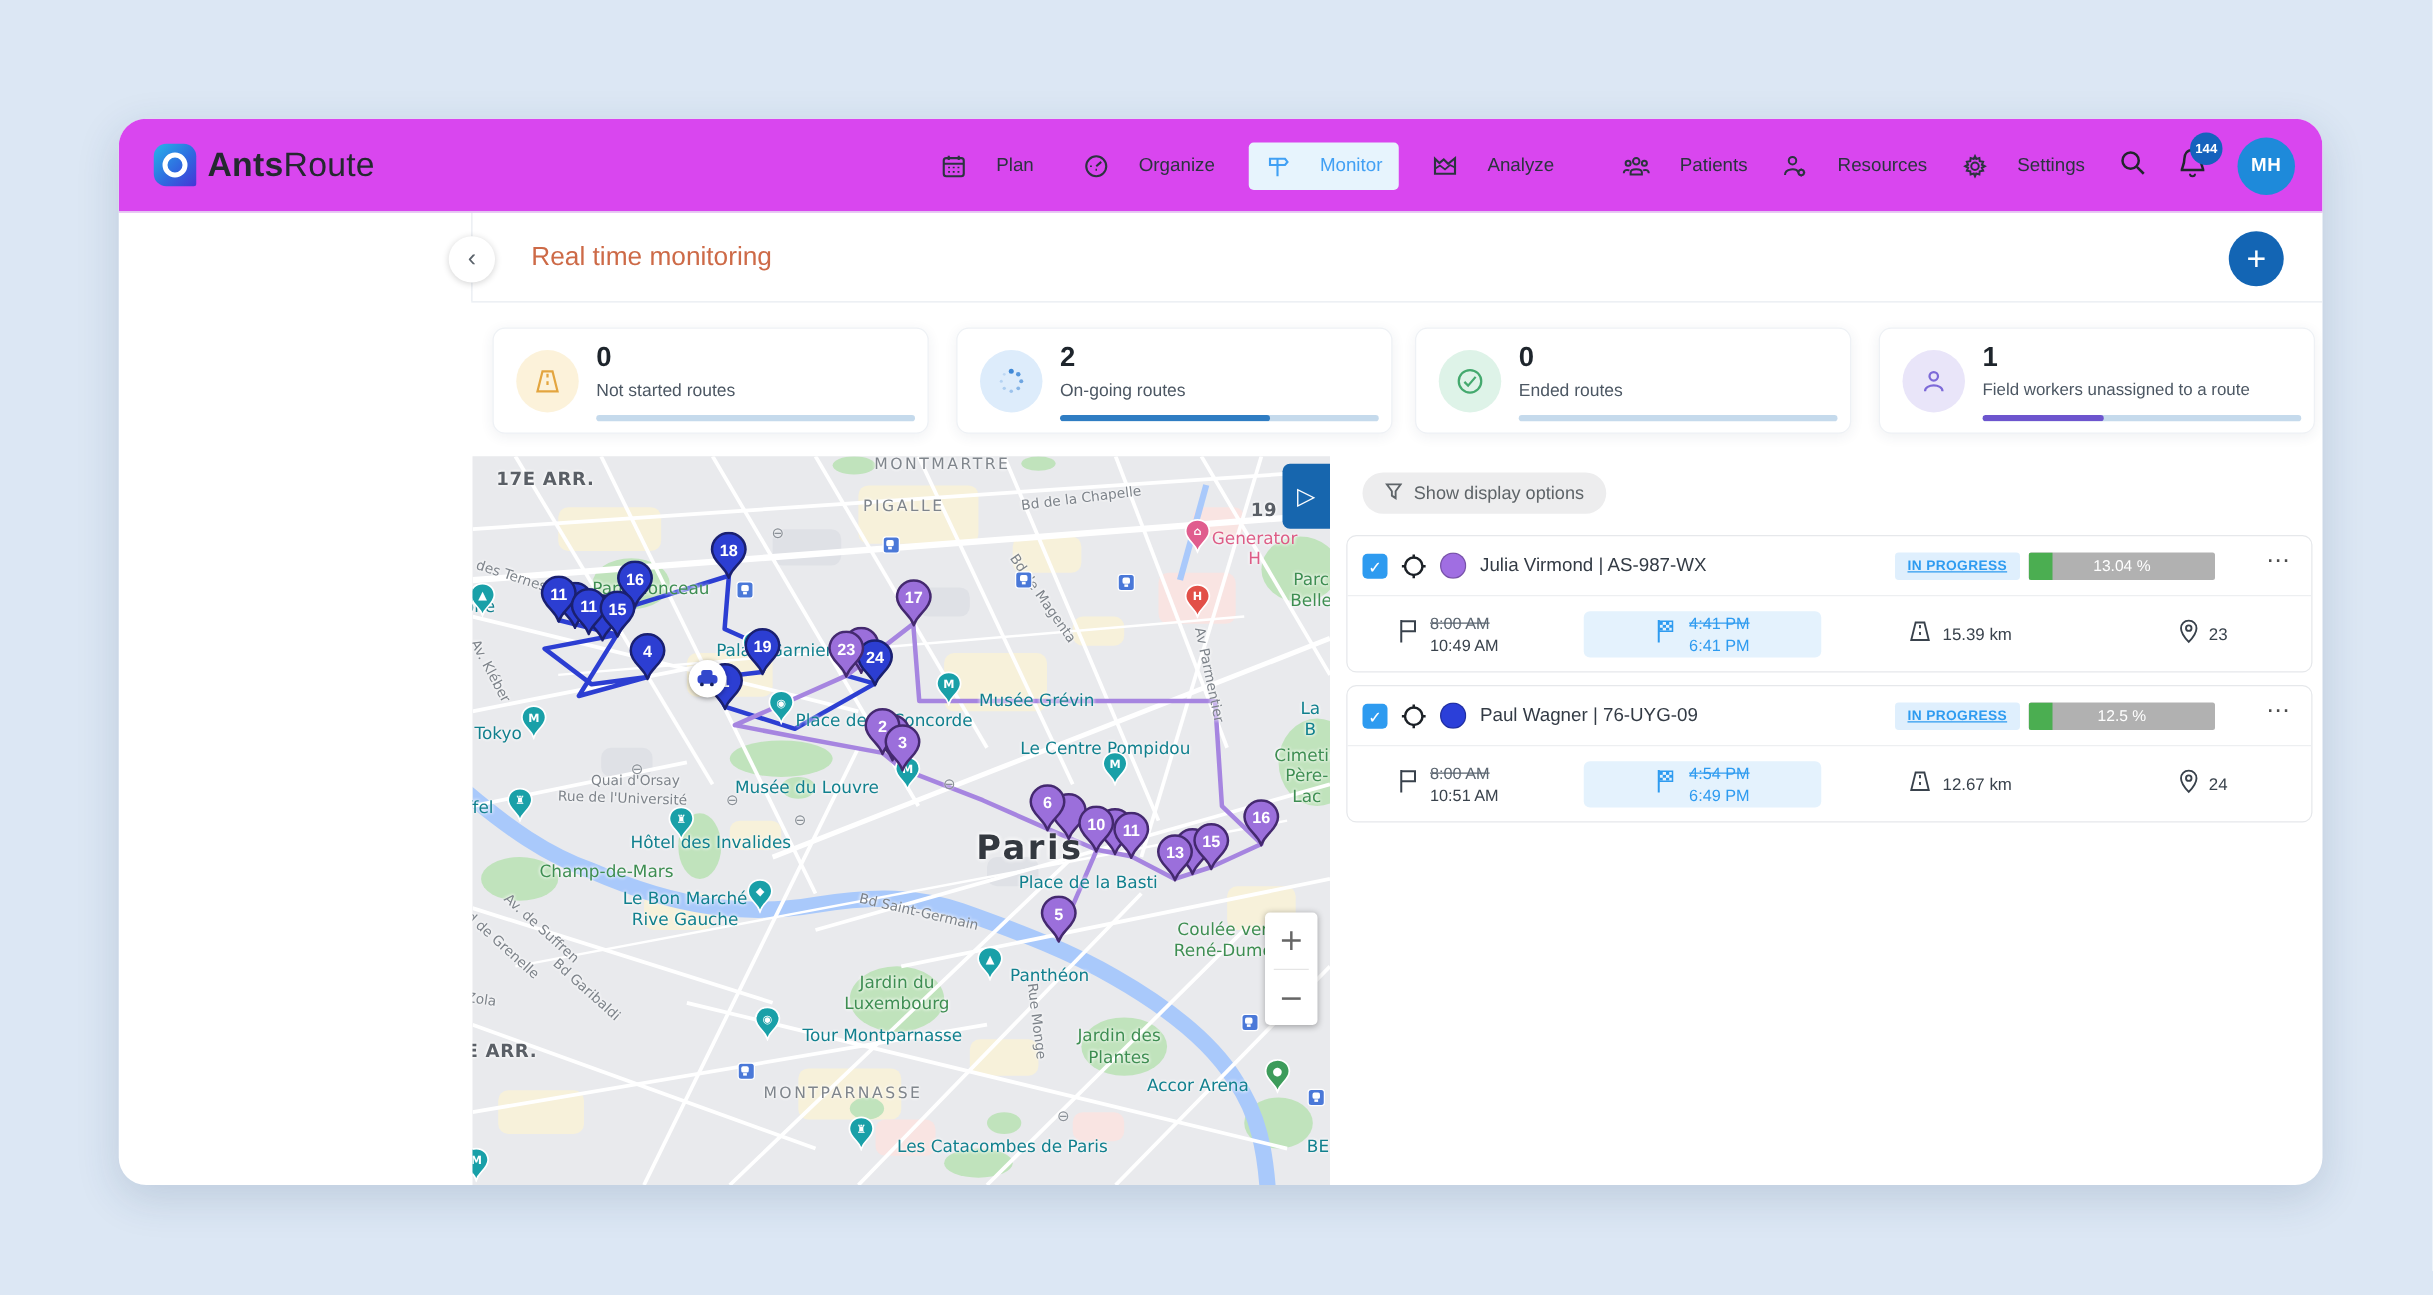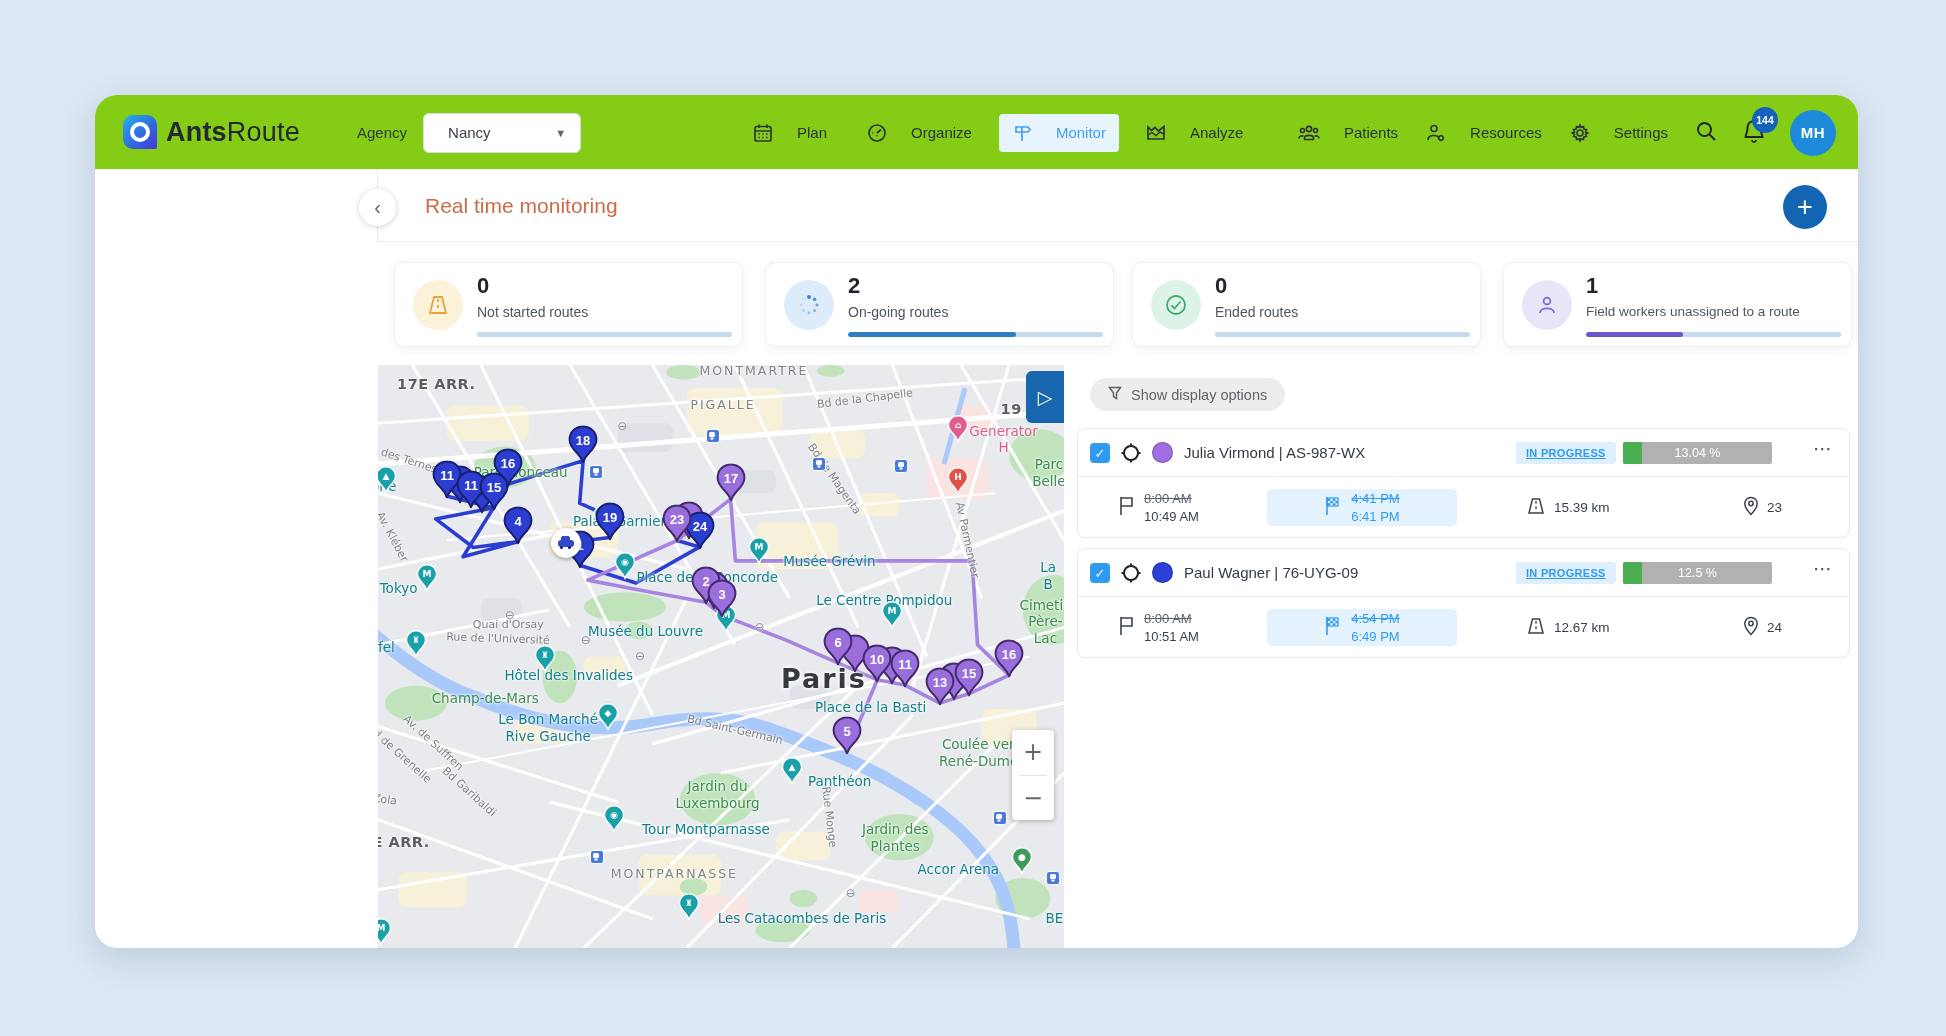--- a/index.html
+++ b/index.html
@@ -2,21 +2,21 @@
 <html><head>
 <meta charset="utf-8">
 <style>
   * { margin:0; padding:0; box-sizing:border-box; }
   html,body { width:1946px; height:1036px; }
   body { background:#dce7f4; font-family:"Liberation Sans",sans-serif; position:relative; overflow:hidden; }
 
   .app { position:absolute; left:95px; top:95px; width:1763px; height:853px; background:#fff; border-radius:22px; box-shadow:0 10px 34px rgba(30,60,100,.16); overflow:hidden; }
 
   
-  .navbar { position:absolute; left:0; top:0; width:100%; height:75px; border-bottom:1px solid #e8eef4; background:#84cc16; z-index:30; }
+  .navbar { position:absolute; left:0; top:0; width:100%; height:75px; border-bottom:1px solid #e8eef4; background:#d946ef; z-index:30; }
   .logo { position:absolute; left:28px; top:20px; display:flex; align-items:center; gap:9px; }
   .logo-mark { width:34px; height:34px; border-radius:10px 10px 2px 10px; background:linear-gradient(135deg,#27b4ea 0%,#2f6be0 55%,#4636d6 100%); position:relative; }
   .logo-mark::after { content:""; position:absolute; left:7px; top:7px; width:12px; height:12px; border:4px solid #fff; border-radius:50%; }
   .logo-text { font-size:27px; color:#23292f; font-weight:300; letter-spacing:.2px; }
   .logo-text b { font-weight:800; }
   .agency { position:absolute; left:262px; top:0; height:75px; display:flex; align-items:center; gap:16px; }
   .agency-label { font-size:15px; color:#333b43; font-weight:500; }
   .agency-select { width:158px; height:40px; border:1px solid #d6dbe1; border-radius:6px; display:flex; align-items:center; padding:0 14px 0 24px; font-size:15px; color:#3a424a; background:#fff; cursor:pointer; }
   .agency-select .caret { margin-left:auto; font-size:11px; color:#5c646c; }
   .mainnav { position:absolute; left:645px; top:0; height:75px; display:flex; align-items:center; gap:14px; }
@@ -98,27 +98,20 @@
 </style>
 </head>
 <body>
 
 <div class="app">
 
   <div class="navbar">
     <div class="logo">
       <div class="logo-mark"></div>
       <div class="logo-text"><b>Ants</b><span>Route</span></div>
-    </div>
-    <div class="agency">
-      <span class="agency-label">Agency</span>
-      <div class="agency-select">
-        <span>Nancy</span>
-        <span class="caret">▼</span>
-      </div>
     </div>
     <div class="mainnav">
       <div class="nav-item">
         <span>
             <svg width="20" height="20" viewBox="0 0 20 20" fill="none" stroke="#2b343e" stroke-width="1.7">
               <rect x="2" y="3.5" width="16" height="14.5" rx="2"></rect>
               <line x1="2" y1="8" x2="18" y2="8"></line>
               <line x1="6" y1="1.5" x2="6" y2="5"></line>
               <line x1="14" y1="1.5" x2="14" y2="5"></line>
               <g stroke-width="1.3">

